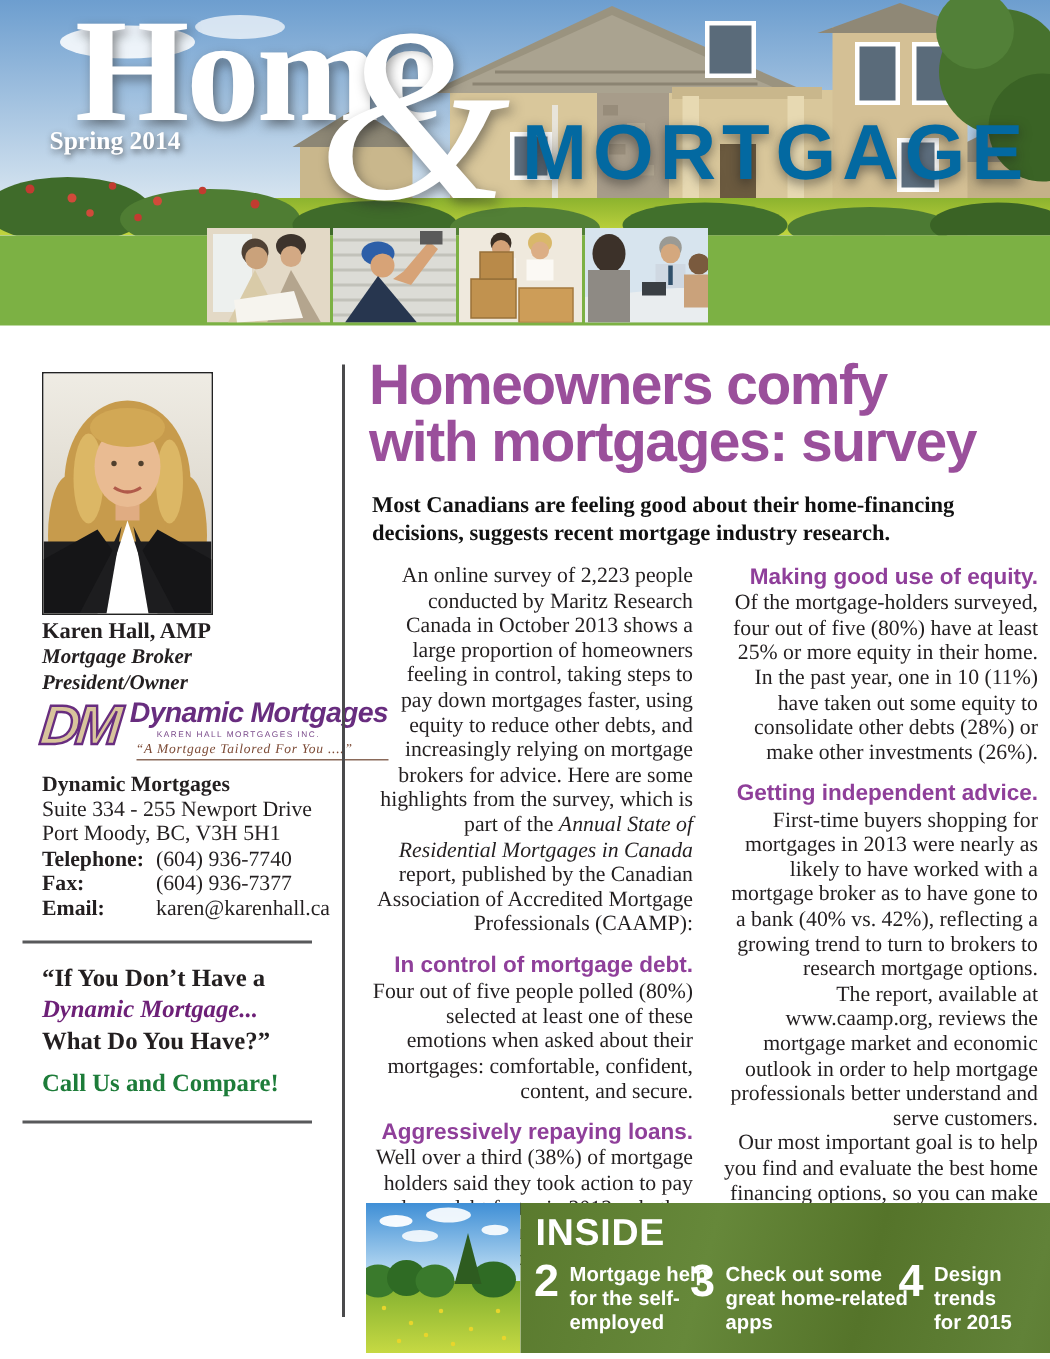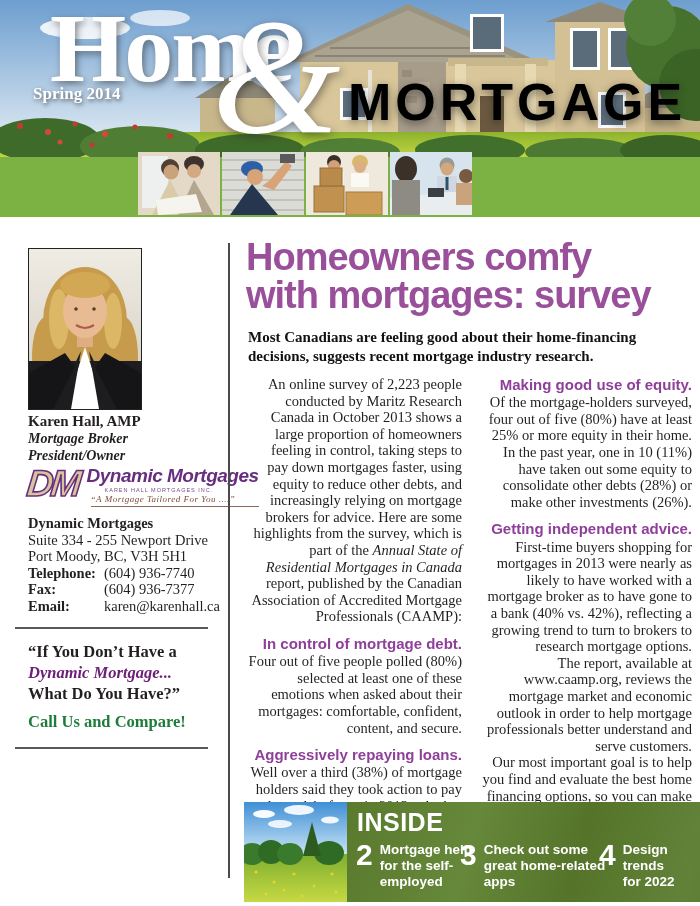--- a/index.html
+++ b/index.html
@@ -10,21 +10,21 @@
   .masthead{position:absolute;left:0;top:0;width:700px;height:282px;}
   .scene{position:absolute;left:0;top:0;width:700px;height:157px;display:block;}
   .green-band{position:absolute;left:0;top:157px;width:700px;height:60px;background:#7cb144;}
   .home-t{position:absolute;left:50px;top:-8px;font-family:"Liberation Serif",serif;
           font-size:98px;font-weight:bold;color:#fff;letter-spacing:-2px;
           text-shadow:2px 3px 7px rgba(40,40,40,.55);z-index:3;}
   .amp-t{position:absolute;left:212px;top:-18px;font-family:"Liberation Serif",serif;
          font-style:italic;font-size:165px;color:#fff;
          text-shadow:2px 3px 8px rgba(40,40,40,.5);z-index:4;}
   .mort-t{position:absolute;left:348px;top:72px;font-family:"Liberation Sans",sans-serif;
-          font-size:52px;font-weight:600;color:#000000;letter-spacing:4px;
+          font-size:52px;font-weight:600;color:#0369a1;letter-spacing:4px;
           text-shadow:0 3px 8px rgba(30,30,30,.55);z-index:3;}
   .issue-t{position:absolute;left:33px;top:84px;font-size:17px;font-weight:bold;color:#fff;
            text-shadow:1px 2px 4px rgba(40,40,40,.7);z-index:5;}
   .photo-strip{position:absolute;left:138px;top:152px;display:flex;gap:2px;z-index:6;}
   .photo-strip svg{display:block;width:82px;height:63px;}
 
   
   .portrait{position:absolute;left:28px;top:248px;width:112px;height:160px;
             border:1px solid #222;}
   .portrait svg{display:block;width:112px;height:160px;}
@@ -371,17 +371,17 @@
     <div class="inside-item item-2">
       <div class="ii-num">2</div>
       <div class="ii-text">Mortgage help for the self-employed</div>
     </div>
     <div class="inside-item item-3">
       <div class="ii-num">3</div>
       <div class="ii-text">Check out some great home-related apps</div>
     </div>
     <div class="inside-item item-4">
       <div class="ii-num">4</div>
-      <div class="ii-text">Design trends for 2022</div>
+      <div class="ii-text">Design trends for 2015</div>
     </div>
   </div>
 
 </div>
 
 </body></html>

